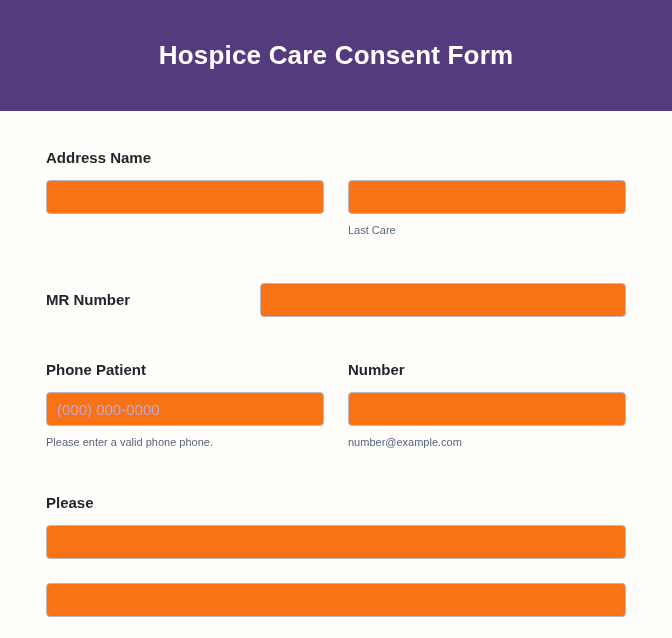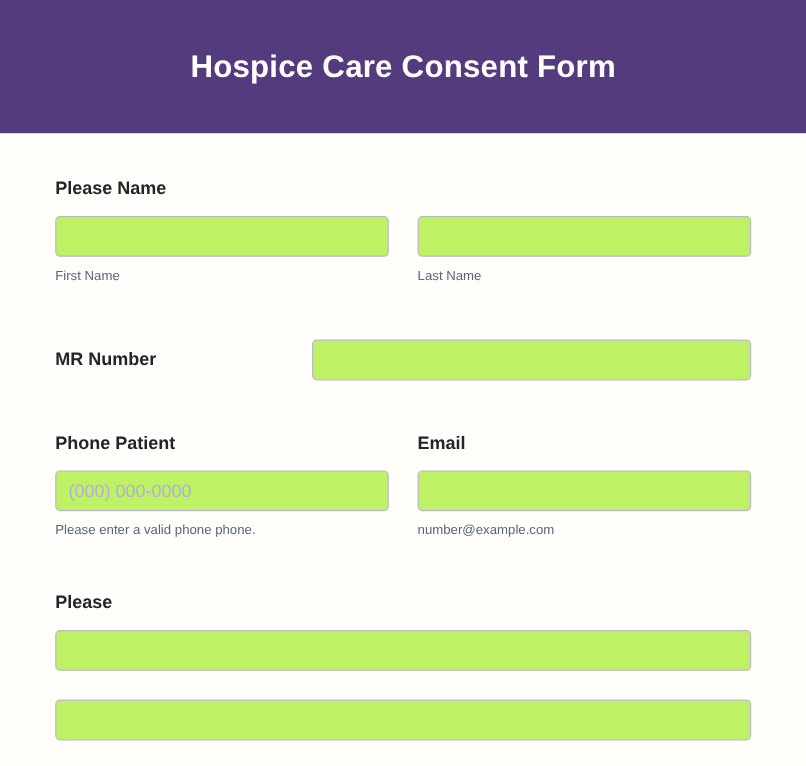--- a/index.html
+++ b/index.html
@@ -45,21 +45,21 @@
     gap: 24px;
   }
   .col { flex: 1 1 0; min-width: 0; }
 
   input[type="text"] {
     display: block;
     width: 100%;
     height: 34px;
     border: 1px solid #b9b8c6;
     border-radius: 4px;
-    background: #bef264;
+    background: #f97316;
     font-family: "Liberation Sans", sans-serif;
     font-size: 15px;
     color: #23252b;
     padding: 0 10px;
     outline: none;
   }
   input[type="text"]::placeholder {
     color: #b4abdf;
     opacity: 1;
   }
@@ -88,47 +88,46 @@
 
 <div class="page">
 
   <header class="form-header">
     <h1 class="form-title">Hospice Care Consent Form</h1>
   </header>
 
   <div class="form-body">
 
     <section class="field field-patient-name">
-      <div class="label">Please Name</div>
+      <div class="label">Address Name</div>
       <div class="cols">
         <div class="col">
           <input type="text" value="" style="">
-          <div class="sublabel">First Name</div>
         </div>
         <div class="col">
           <input type="text" value="" style="">
-          <div class="sublabel">Last Name</div>
+          <div class="sublabel">Last Care</div>
         </div>
       </div>
     </section>
 
     <section class="field field-mr-number row-inline">
       <div class="label">MR Number</div>
       <input type="text" value="" style="">
     </section>
 
     <section class="field field-phone-email">
       <div class="cols">
         <div class="col">
           <div class="label">Phone Patient</div>
           <input type="text" placeholder="(000) 000-0000" style="">
           <div class="sublabel">Please enter a valid phone phone.</div>
         </div>
         <div class="col">
-          <div class="label">Email</div>
+          <div class="label">Number</div>
           <input type="text" value="" style="">
           <div class="sublabel">number@example.com</div>
         </div>
       </div>
     </section>
 
     <section class="field field-address">
       <div class="label">Please</div>
       <input type="text" value="" style="">
       <input type="text" class="line2-input" value="" style="">

